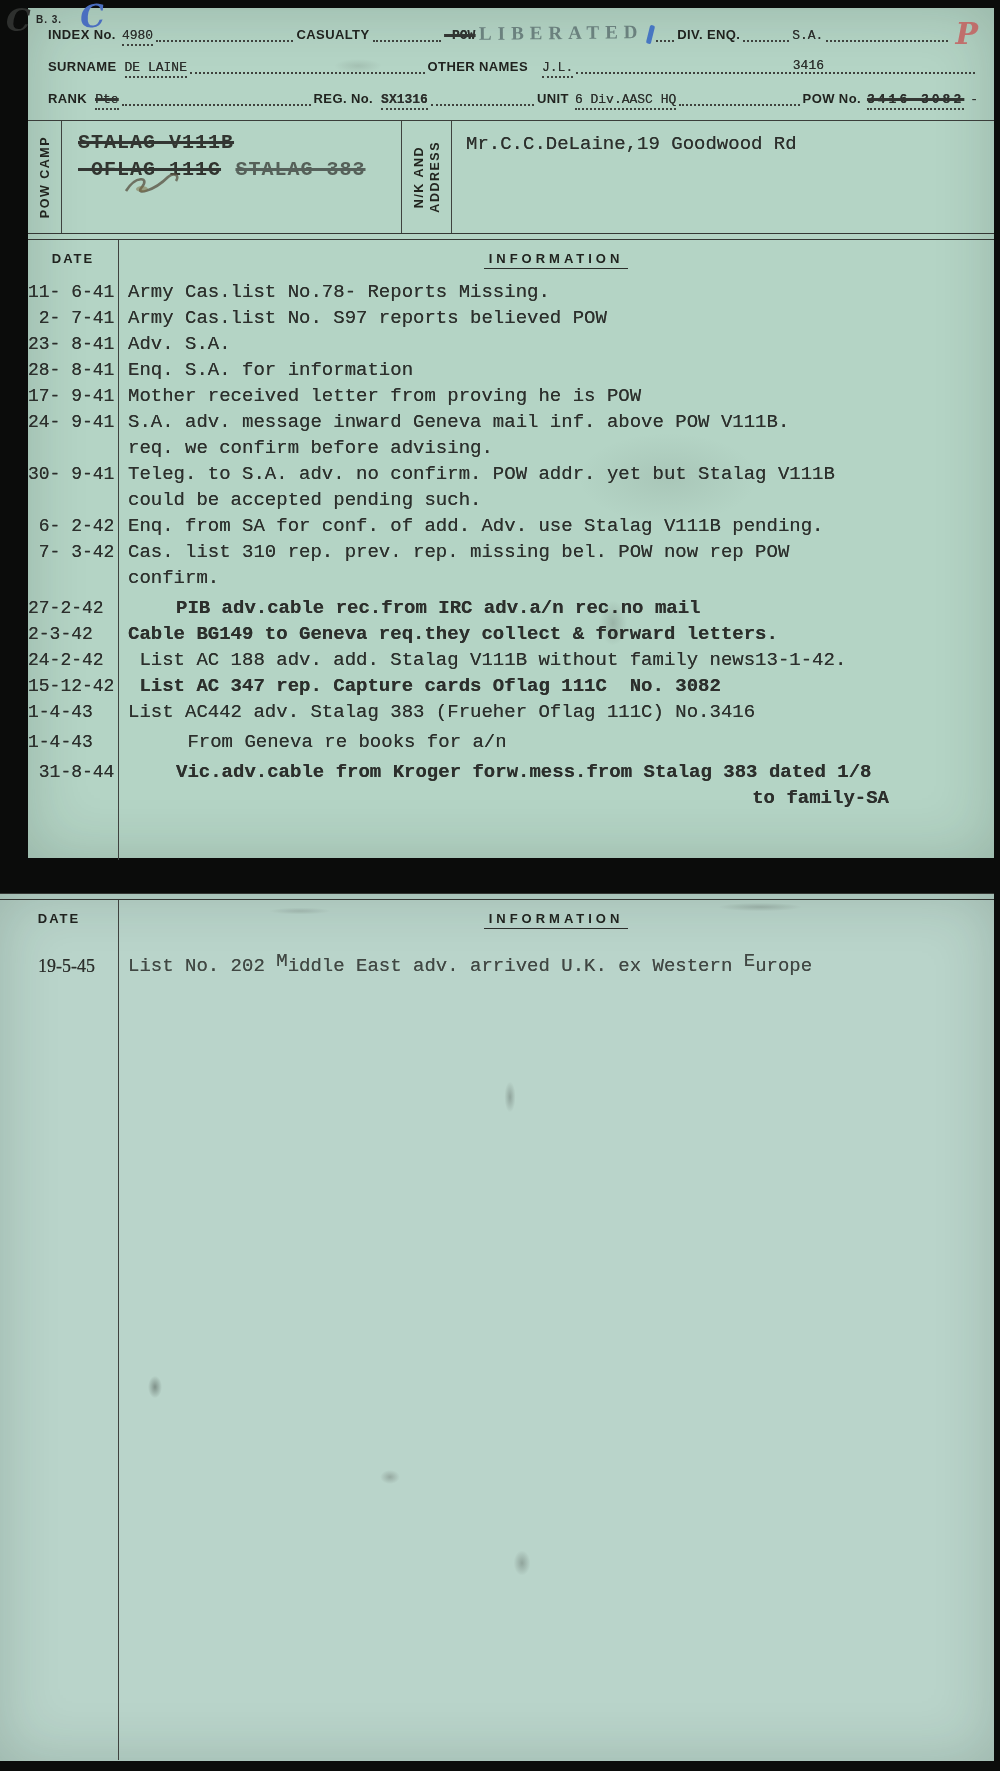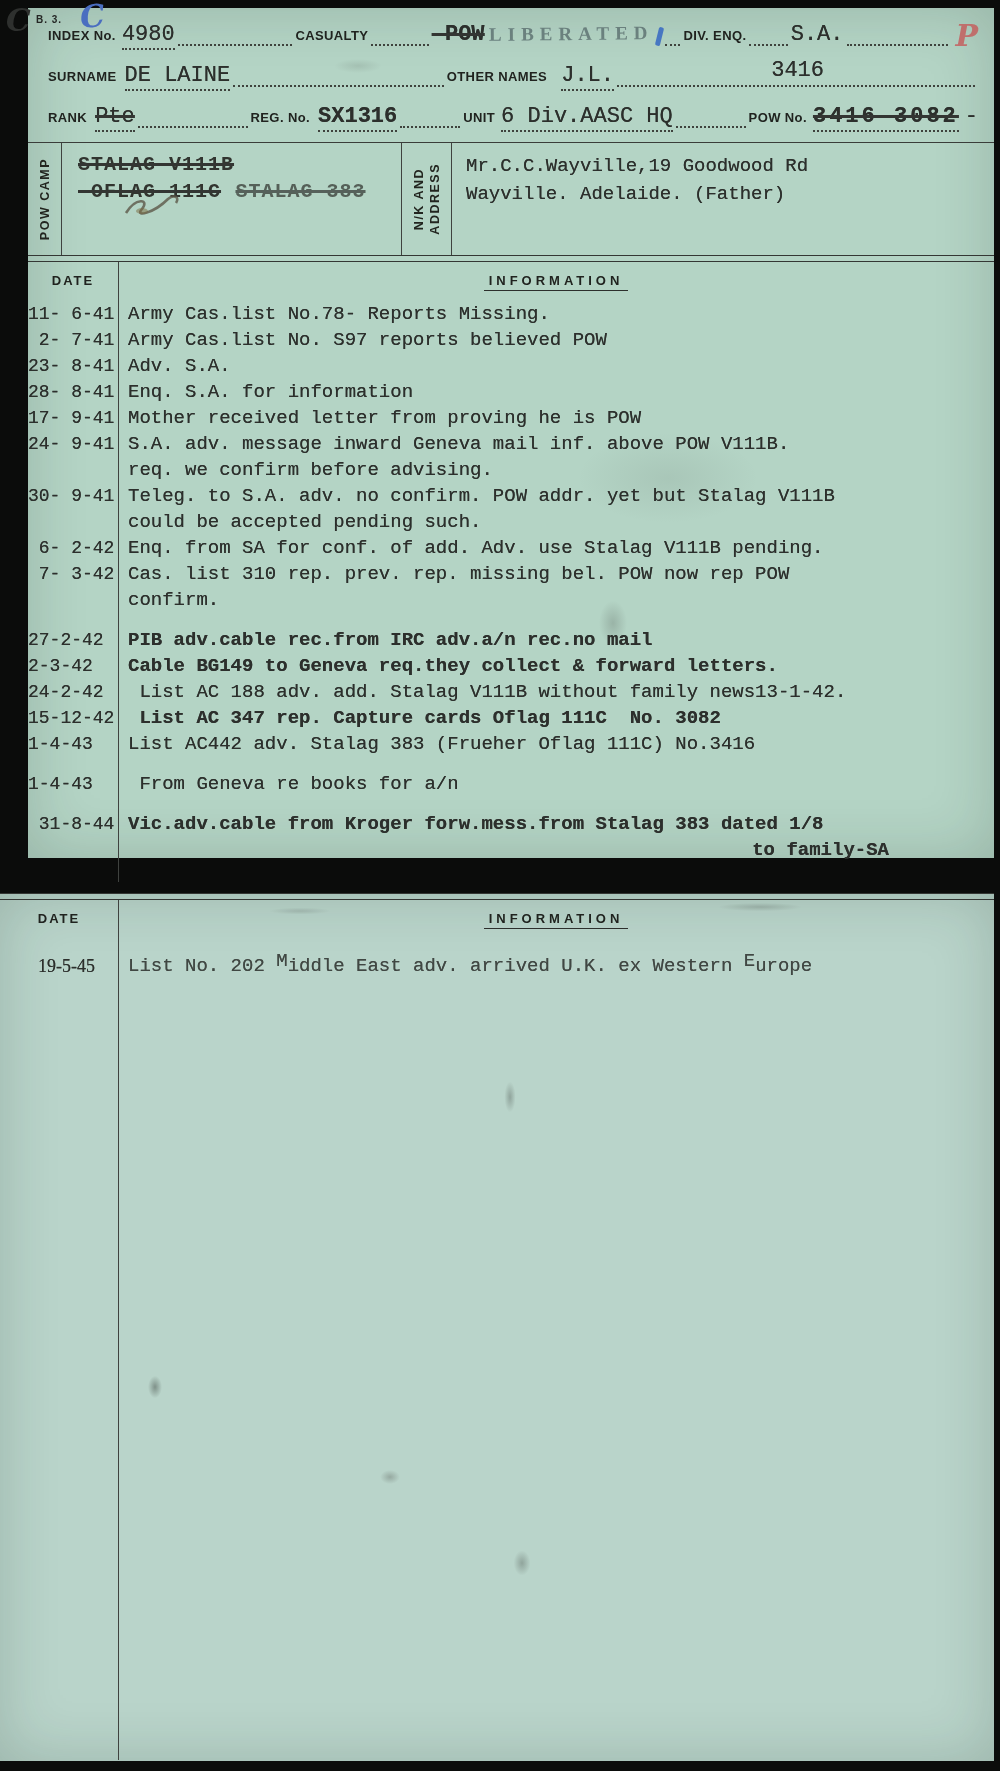--- a/index.html
+++ b/index.html
@@ -21,21 +21,21 @@
     background-image:
       radial-gradient(ellipse 60px 6px at 760px 14px, rgba(90,100,95,.28), transparent 70%),
       radial-gradient(ellipse 44px 5px at 300px 18px, rgba(90,100,95,.22), transparent 70%),
       radial-gradient(ellipse 8px 22px at 510px 204px, rgba(50,55,50,.30), transparent 70%),
       radial-gradient(ellipse 10px 16px at 155px 494px, rgba(40,45,40,.40), transparent 70%),
       radial-gradient(ellipse 14px 10px at 390px 584px, rgba(60,60,55,.28), transparent 70%),
       radial-gradient(ellipse 12px 18px at 522px 670px, rgba(50,55,50,.30), transparent 70%);
   }
   
   .plabel{font:700 13px "Liberation Sans",sans-serif;letter-spacing:.4px;color:#20231f;white-space:nowrap;}
-  .typed{font-family:"Liberation Mono","DejaVu Sans Mono",monospace;font-size:22px;color:#2c2f2c;
+  .typed{font-family:"Liberation Mono","DejaVu Sans Mono",monospace;font-size:13px;color:#2c2f2c;
          white-space:nowrap;text-shadow:0 0 .6px rgba(40,42,40,.8);}
   .struck{text-decoration:line-through;text-decoration-thickness:2.5px;text-decoration-color:#333633;}
   .dots{flex:1;border-bottom:2px dotted #3e423d;align-self:flex-end;margin:0 3px 4px 3px;min-width:8px;}
   .w-dots{border-bottom:2px dotted #3e423d;padding-bottom:1px;}
   
   .hdr{padding:14px 16px 0 20px;position:relative;}
   .hline{display:flex;align-items:baseline;margin-bottom:13px;}
   .stamp{font-family:"Liberation Serif","DejaVu Serif",serif;font-weight:700;font-size:19px;
          letter-spacing:6px;color:rgba(58,74,80,.58);transform:rotate(-.6deg);margin:0 4px;}
   .bluemark{display:inline-block;width:5px;height:19px;background:#3c6dc2;border-radius:2px;
@@ -74,21 +74,21 @@
   .th-info span{font:700 13px "Liberation Sans",sans-serif;letter-spacing:4px;color:#20231f;
                 border-bottom:1.5px solid #2c2f2c;padding:0 5px 2px 5px;}
   .trow{display:flex;align-items:flex-start;}
   .tdate{font-family:"Liberation Mono","DejaVu Sans Mono",monospace;font-size:18px;color:#2c2f2c;
          white-space:pre;padding-left:0;line-height:26px;text-shadow:0 0 .6px rgba(40,42,40,.8);}
   #card1 .tdate{width:86px;}
   #card2 .tdate{width:76px;padding-left:38px;font-family:Liberation Serif, serif;}
   .tinfo{flex:1;font-family:"Liberation Mono","DejaVu Sans Mono",monospace;font-size:19px;color:#2c2f2c;
          white-space:pre-wrap;padding-left:14px;line-height:26px;text-shadow:0 0 .6px rgba(40,42,40,.8);}
   .t-right{text-align:right;padding-right:105px;}
-  .mt4{margin-top:14px;}
+  .mt4{margin-top:4px;gap:48px;}
   .sup{position:relative;top:-5px;}
 </style>
 </head>
 <body>
 
 <div class="card" id="card1">
 
   <div class="formcode">B. 3.</div>
   <div class="script-c" style="left:-22px;top:-6px;color:#2e302e;">C</div>
   <div class="script-c" style="left:52px;top:-10px;color:#4a6ec0;transform:rotate(-6deg);">C</div>
@@ -151,22 +151,21 @@
       <svg class="scribble" width="70" height="30" viewBox="0 0 70 30">
         <path d="M6 22 C16 6 30 8 22 18 C14 27 34 22 48 8 C54 3 60 6 56 12" fill="none" stroke="#5d5748" stroke-width="2.6" opacity=".8"></path>
         <ellipse cx="22" cy="20" rx="6" ry="3" fill="#7a6a3f" opacity=".5"></ellipse>
       </svg>
     </div>
     <div class="nkcell">
       <span class="vtext">N/K AND</span>
       <span class="vtext">ADDRESS</span>
     </div>
     <div class="addrcell">
-      <div class="addrline">Mr.C.C.Wayville,19 Goodwood Rd</div>
-      <div class="addrline">Wayville. Adelaide. (Father)</div>
+      <div class="addrline">Mr.C.C.DeLaine,19 Goodwood Rd</div>
     </div>
   </div>
 
   <div class="double-rule"></div>
 
   <div class="tbl" style="height:620px;">
     <div class="vline"></div>
     <div class="thead">
       <div class="th-date">DATE</div>
       <div class="th-info">

